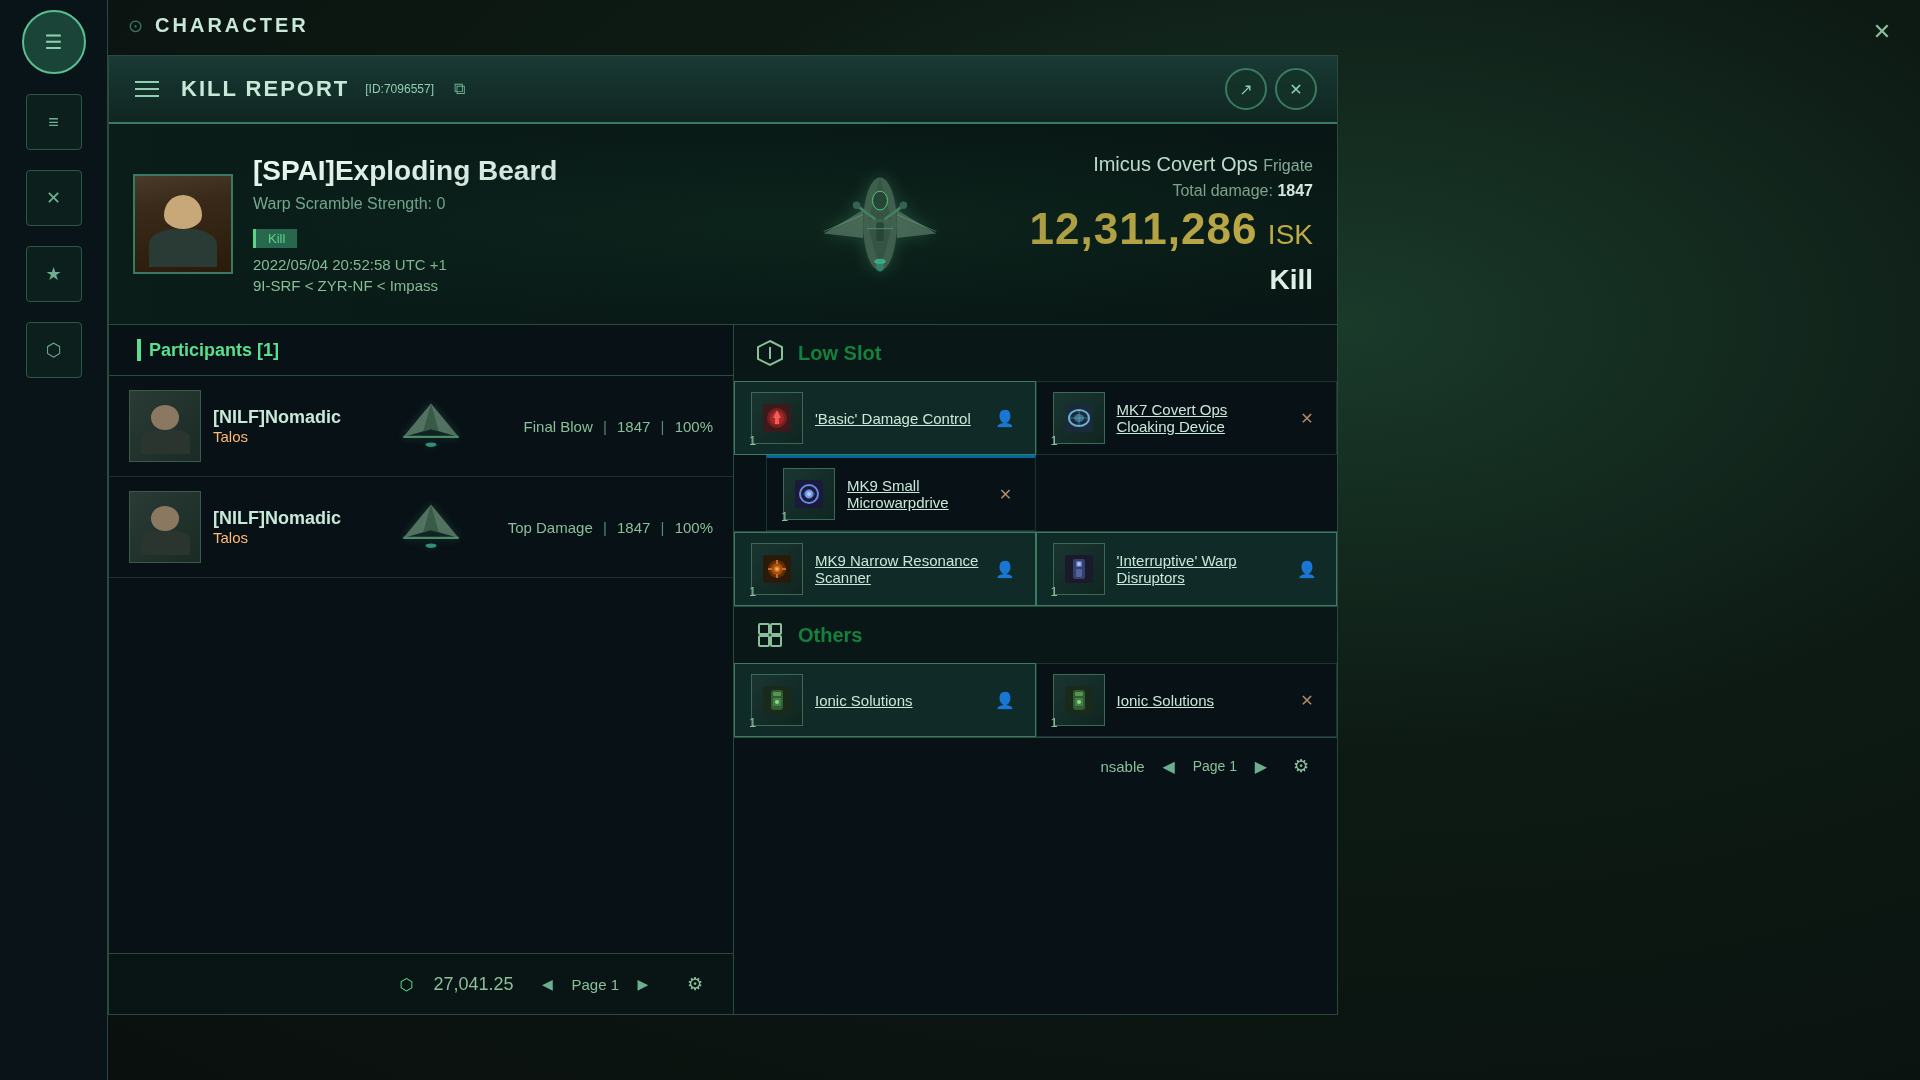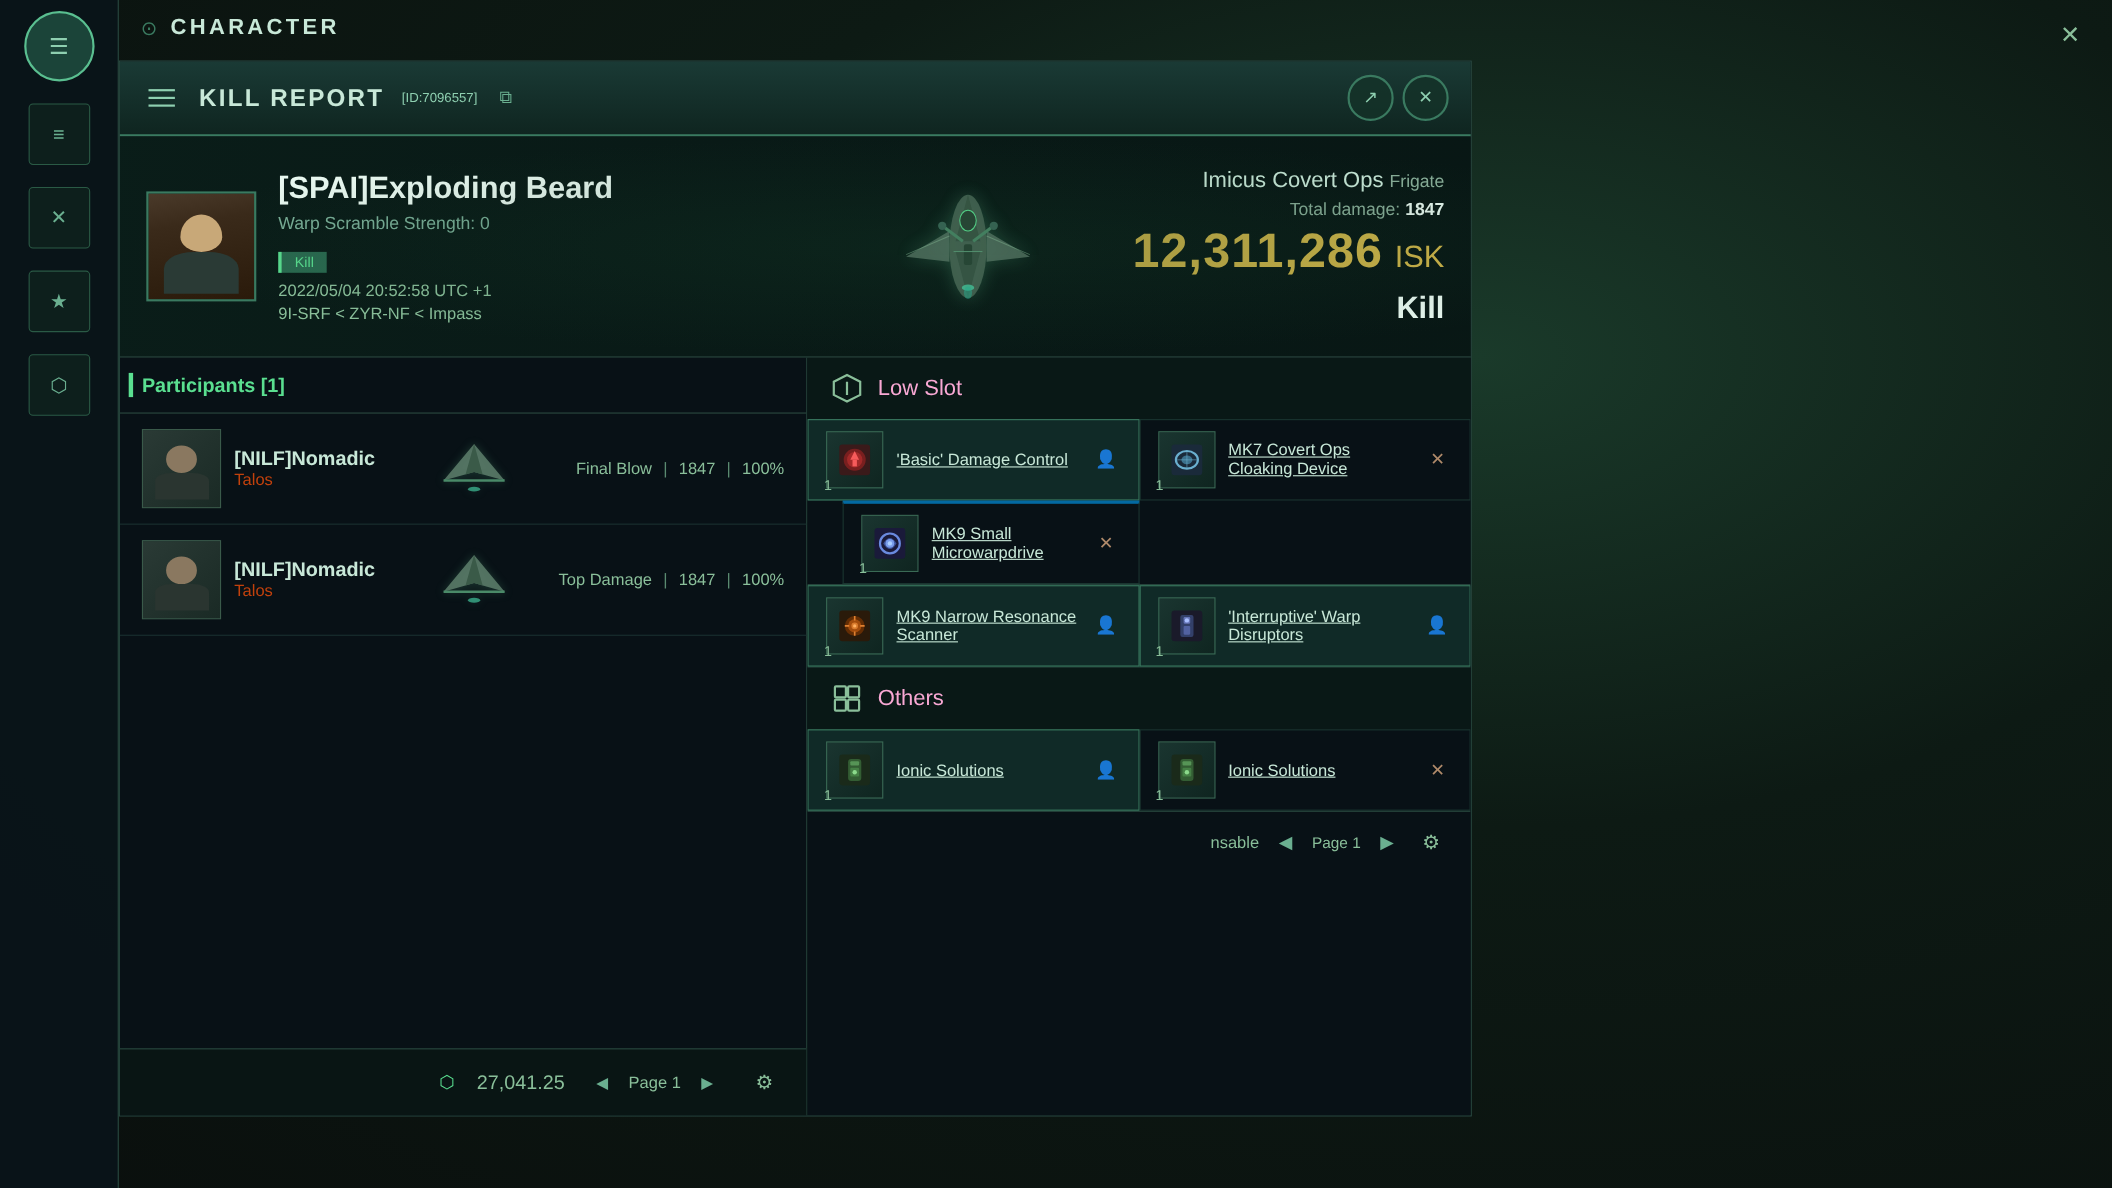--- a/index.html
+++ b/index.html
@@ -328,21 +328,21 @@
     
     .participants-panel {
       width: 625px;
       border-right: 1px solid #2a4a40;
       display: flex;
       flex-direction: column;
       background: rgba(8,18,22,0.95);
     }
 
     .panel-header {
-      padding: 14px 8px;
+      padding: 14px 28px;
       border-bottom: 1px solid #2a4a40;
       display: flex;
       align-items: flex-end;
       gap: 8px;
     }
 
     .panel-header-bar {
       width: 4px;
       height: 22px;
       background: #5adf90;
@@ -402,21 +402,21 @@
     }
 
     .participant-name {
       font-size: 18px;
       color: #c8e8d8;
       font-weight: bold;
     }
 
     .participant-ship {
       font-size: 15px;
-      color: #c2410c;
+      color: #fdba74;
     }
 
     .participant-ship-img {
       width: 100px;
       height: 55px;
       display: flex;
       align-items: center;
       justify-content: center;
     }
 
@@ -458,22 +458,22 @@
       height: 32px;
       display: flex;
       align-items: center;
       justify-content: center;
       color: #8ecfb0;
       font-size: 18px;
     }
 
     .slot-title {
       font-size: 20px;
-      color: #f9a8d4;
-      font-weight: normal;
+      color: #15803d;
+      font-weight: bold;
     }
 
     .slot-items {
       display: grid;
       grid-template-columns: 1fr 1fr;
     }
 
     .slot-item {
       display: flex;
       align-items: center;

